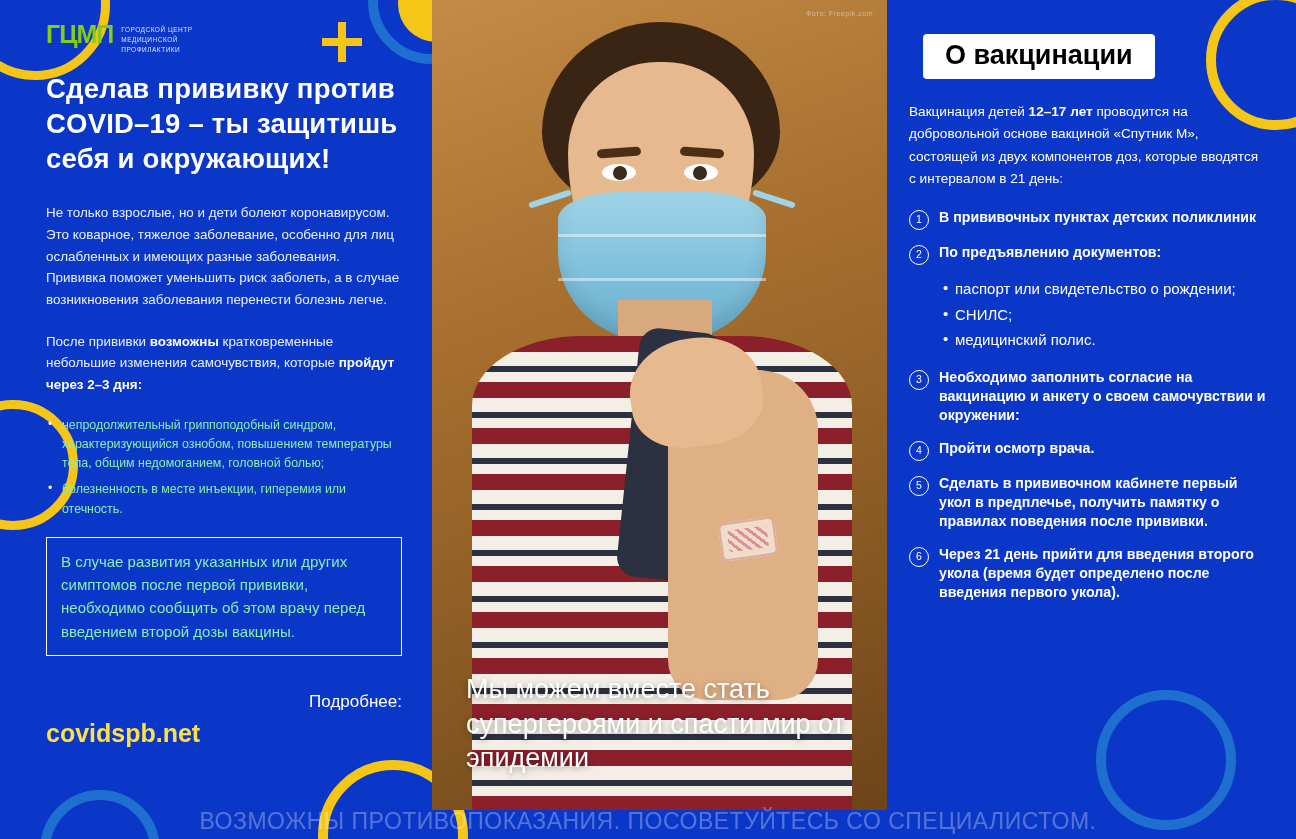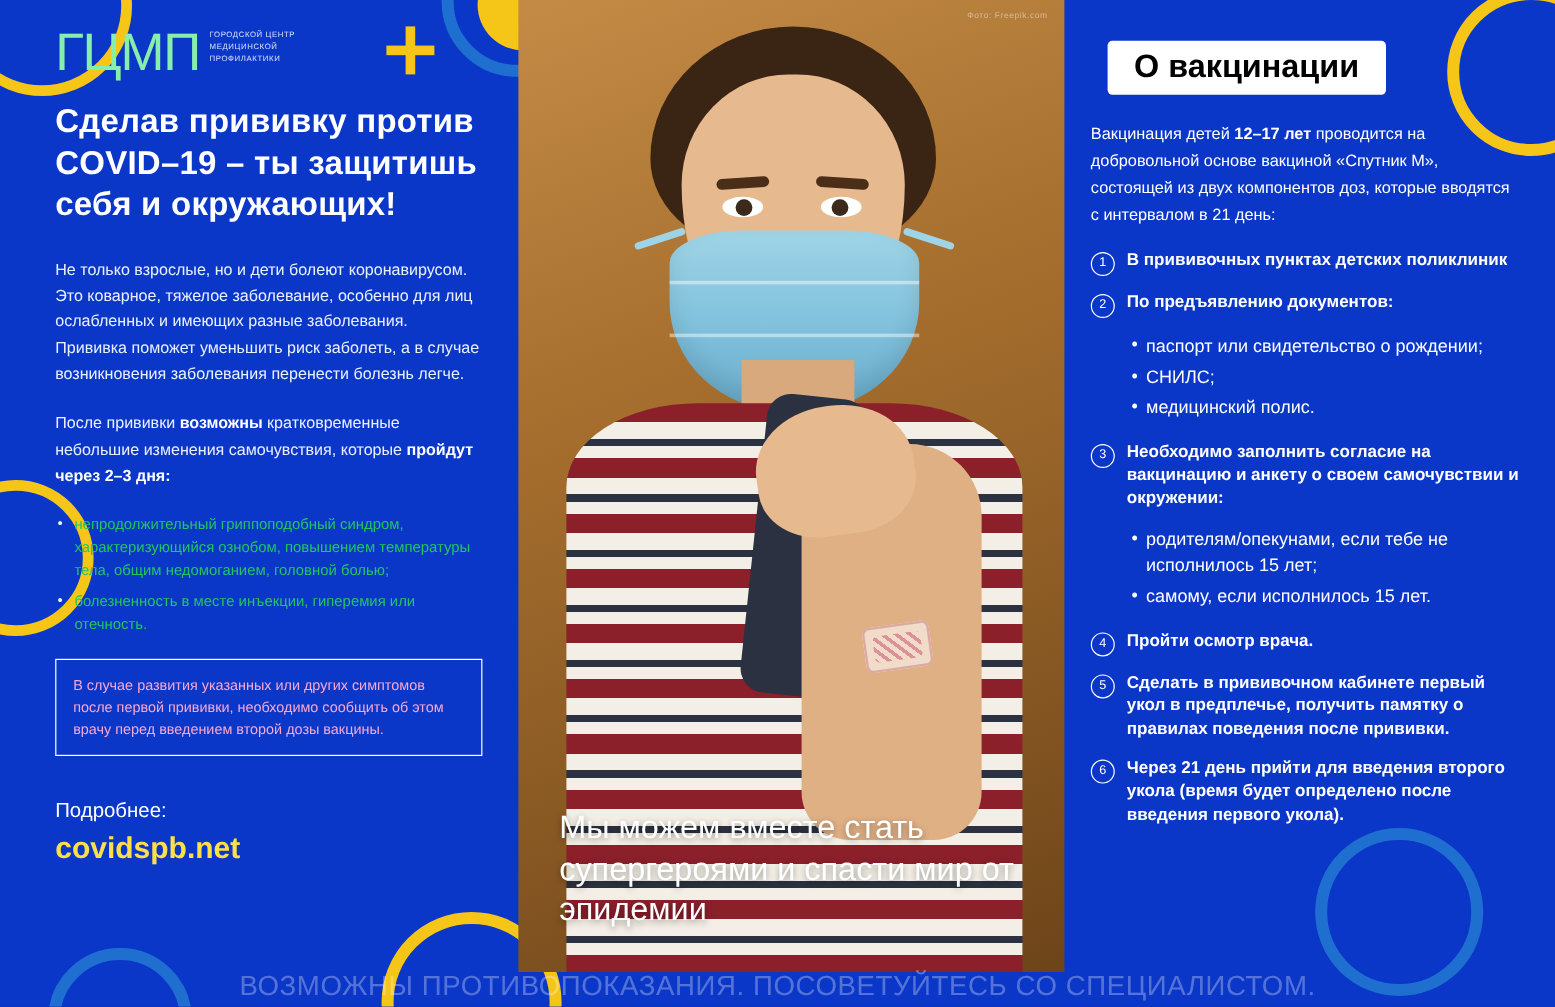--- a/index.html
+++ b/index.html
@@ -74,52 +74,52 @@
   
   .left-col {
     position: absolute;
     left: 0; top: 0;
     width: 432px; height: 839px;
     padding: 22px 30px 0 46px;
     color: #ffffff;
   }
   .logo-row { display: flex; align-items: flex-start; gap: 8px; margin-bottom: 18px; }
   .logo-mark {
-    font-size: 44px; font-weight: normal; letter-spacing: -1px;
-    color: #86efac; line-height: 1;
+    font-size: 25px; font-weight: bold; letter-spacing: -1px;
+    color: #84cc16; line-height: 1;
   }
   .logo-sub {
     font-size: 6.5px; line-height: 1.5; color: #d7e3ff;
     letter-spacing: .5px; padding-top: 3px; text-transform: uppercase;
   }
   .headline {
     font-size: 27.5px; font-weight: bold; line-height: 1.26;
     margin-bottom: 26px; letter-spacing: .2px;
   }
   .para {
     font-size: 13.4px; line-height: 1.62; color: #e9f0ff;
     margin-bottom: 20px;
   }
   .para b { font-weight: bold; color: #ffffff; }
   .bullets { list-style: none; margin-bottom: 18px; }
   .bullets li {
     position: relative;
-    font-size: 12.4px; line-height: 1.55; color: #22c55e;
+    font-size: 12.4px; line-height: 1.55; color: #86efac;
     padding-left: 16px; margin-bottom: 7px;
   }
   .bullets li:before {
     content: "•"; position: absolute; left: 2px; top: -1px; color: #e9f0ff;
   }
   .notice {
     border: 1.5px solid #ffffff;
     padding: 12px 14px;
-    font-size: 12px; line-height: 1.55; color: #f9a8d4;
+    font-size: 15px; line-height: 1.55; color: #86efac;
     margin-top: 6px;
   }
-  .more-label { font-size: 17px; margin-top: 36px; color: #ffffff; }
+  .more-label { font-size: 17px; margin-top: 36px; color: #ffffff; text-align: right; }
   .site { font-size: 25px; font-weight: bold; margin-top: 7px; color: #fde047; }
 
   
   .photo {
     position: absolute;
     left: 432px; top: 0;
     width: 455px; height: 810px;
     overflow: hidden;
     background: linear-gradient(160deg,#c38b46 0%, #a8702f 35%, #8a5a24 70%, #6d4419 100%);
   }
@@ -371,24 +371,20 @@
       <ul class="sub-bullets">
         <li>паспорт или свидетельство о рождении;</li>
         <li>СНИЛС;</li>
         <li>медицинский полис.</li>
       </ul>
 
       <li class="step">
         <span class="step-num">3</span>
         <span class="step-text">Необходимо заполнить согласие на вакцинацию и анкету о своем самочувствии и окружении:</span>
       </li>
-      <ul class="sub-bullets">
-        <li>родителям/опекунами, если тебе не исполнилось 15 лет;</li>
-        <li>самому, если исполнилось 15 лет.</li>
-      </ul>
 
       <li class="step">
         <span class="step-num">4</span>
         <span class="step-text">Пройти осмотр врача.</span>
       </li>
 
       <li class="step">
         <span class="step-num">5</span>
         <span class="step-text">Сделать в прививочном кабинете первый укол в предплечье, получить памятку о правилах поведения после прививки.</span>
       </li>

